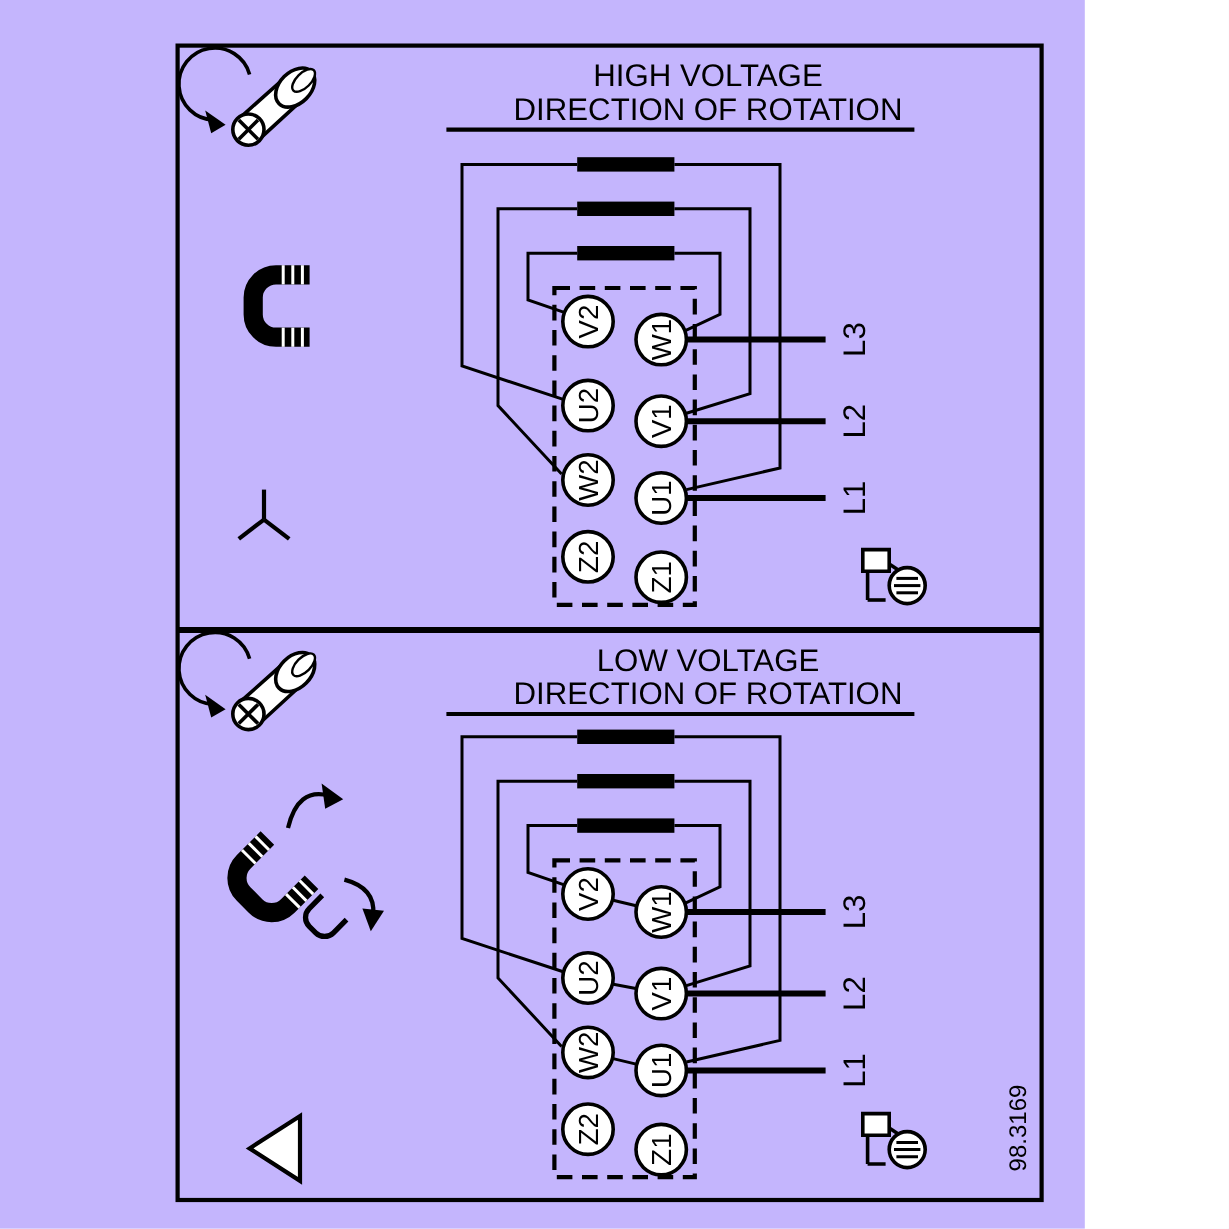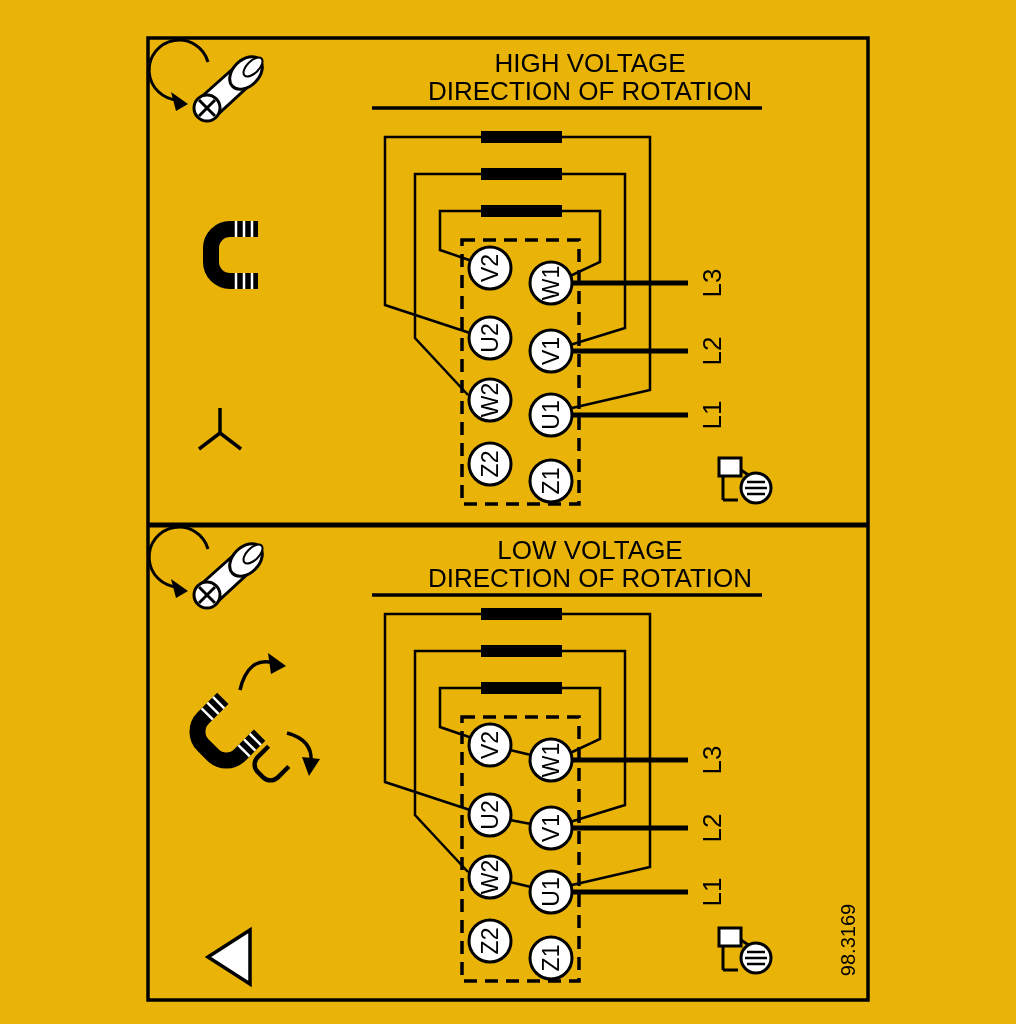--- a/index.html
+++ b/index.html
@@ -1,16 +1,16 @@
 <!DOCTYPE html>
 <html><head>
 <meta charset="utf-8">
 <style>
   html,body{margin:0;padding:0;background:#ffffff;}
-  .canvas{width:1016px;height:1024px;position:relative;background:#eab308;overflow:hidden;}
+  .canvas{width:904px;height:1024px;position:relative;background:#c4b5fd;overflow:hidden;}
   svg{display:block;}
   .title{font-family:"Liberation Sans","DejaVu Sans",sans-serif;font-size:26px;fill:#000;text-anchor:middle;}
   .tlabel{font-family:"Liberation Sans","DejaVu Sans",sans-serif;font-size:23px;fill:#000;text-anchor:middle;}
   .llabel{font-family:"Liberation Sans","DejaVu Sans",sans-serif;font-size:26px;fill:#000;text-anchor:middle;}
   .fignum{font-family:"Liberation Sans","DejaVu Sans",sans-serif;font-size:20px;fill:#000;text-anchor:middle;}
 </style>
 </head>
 <body>
 
 <div class="canvas">

